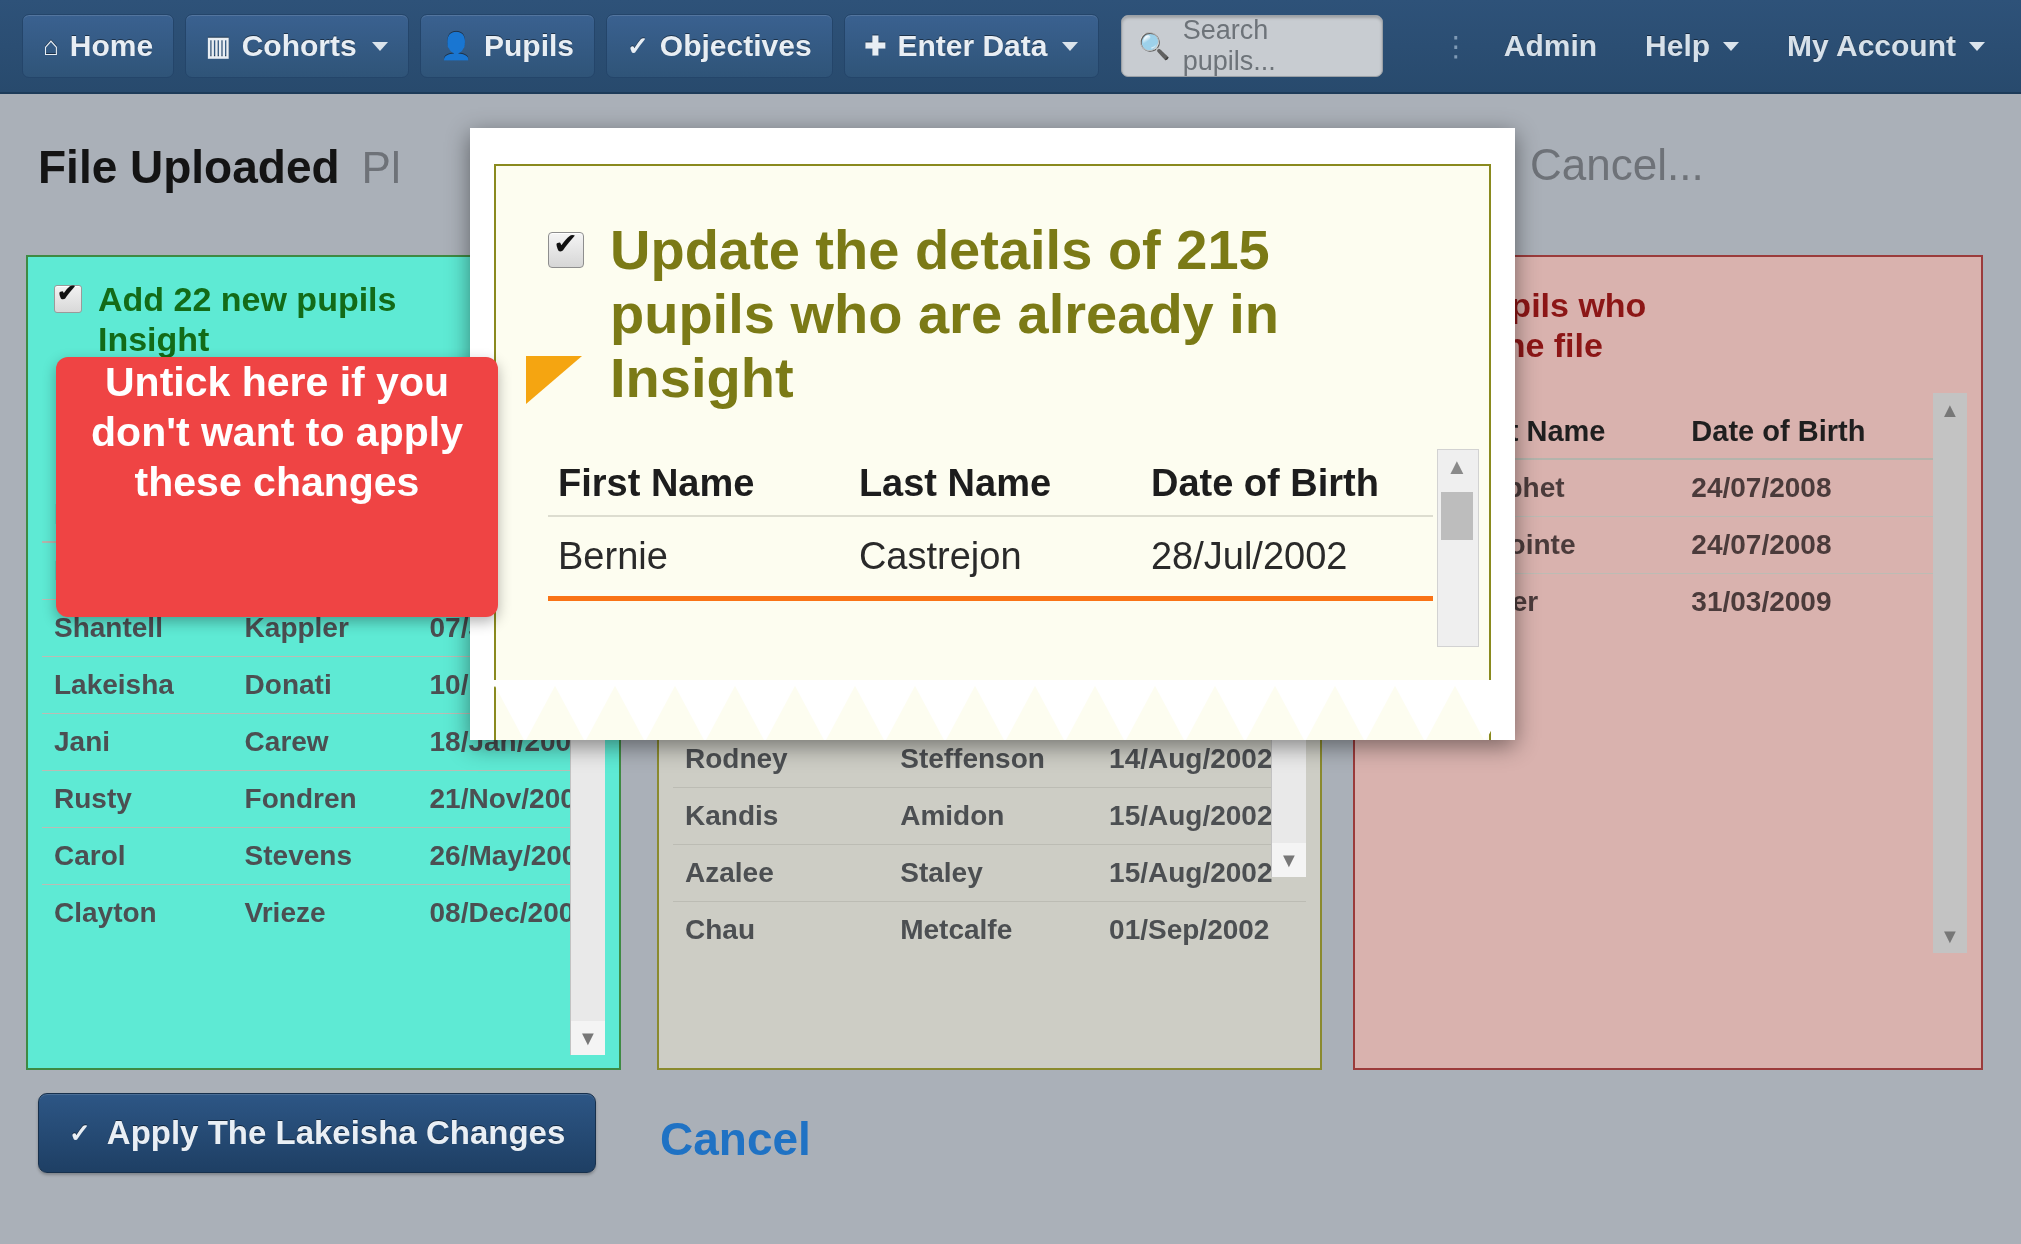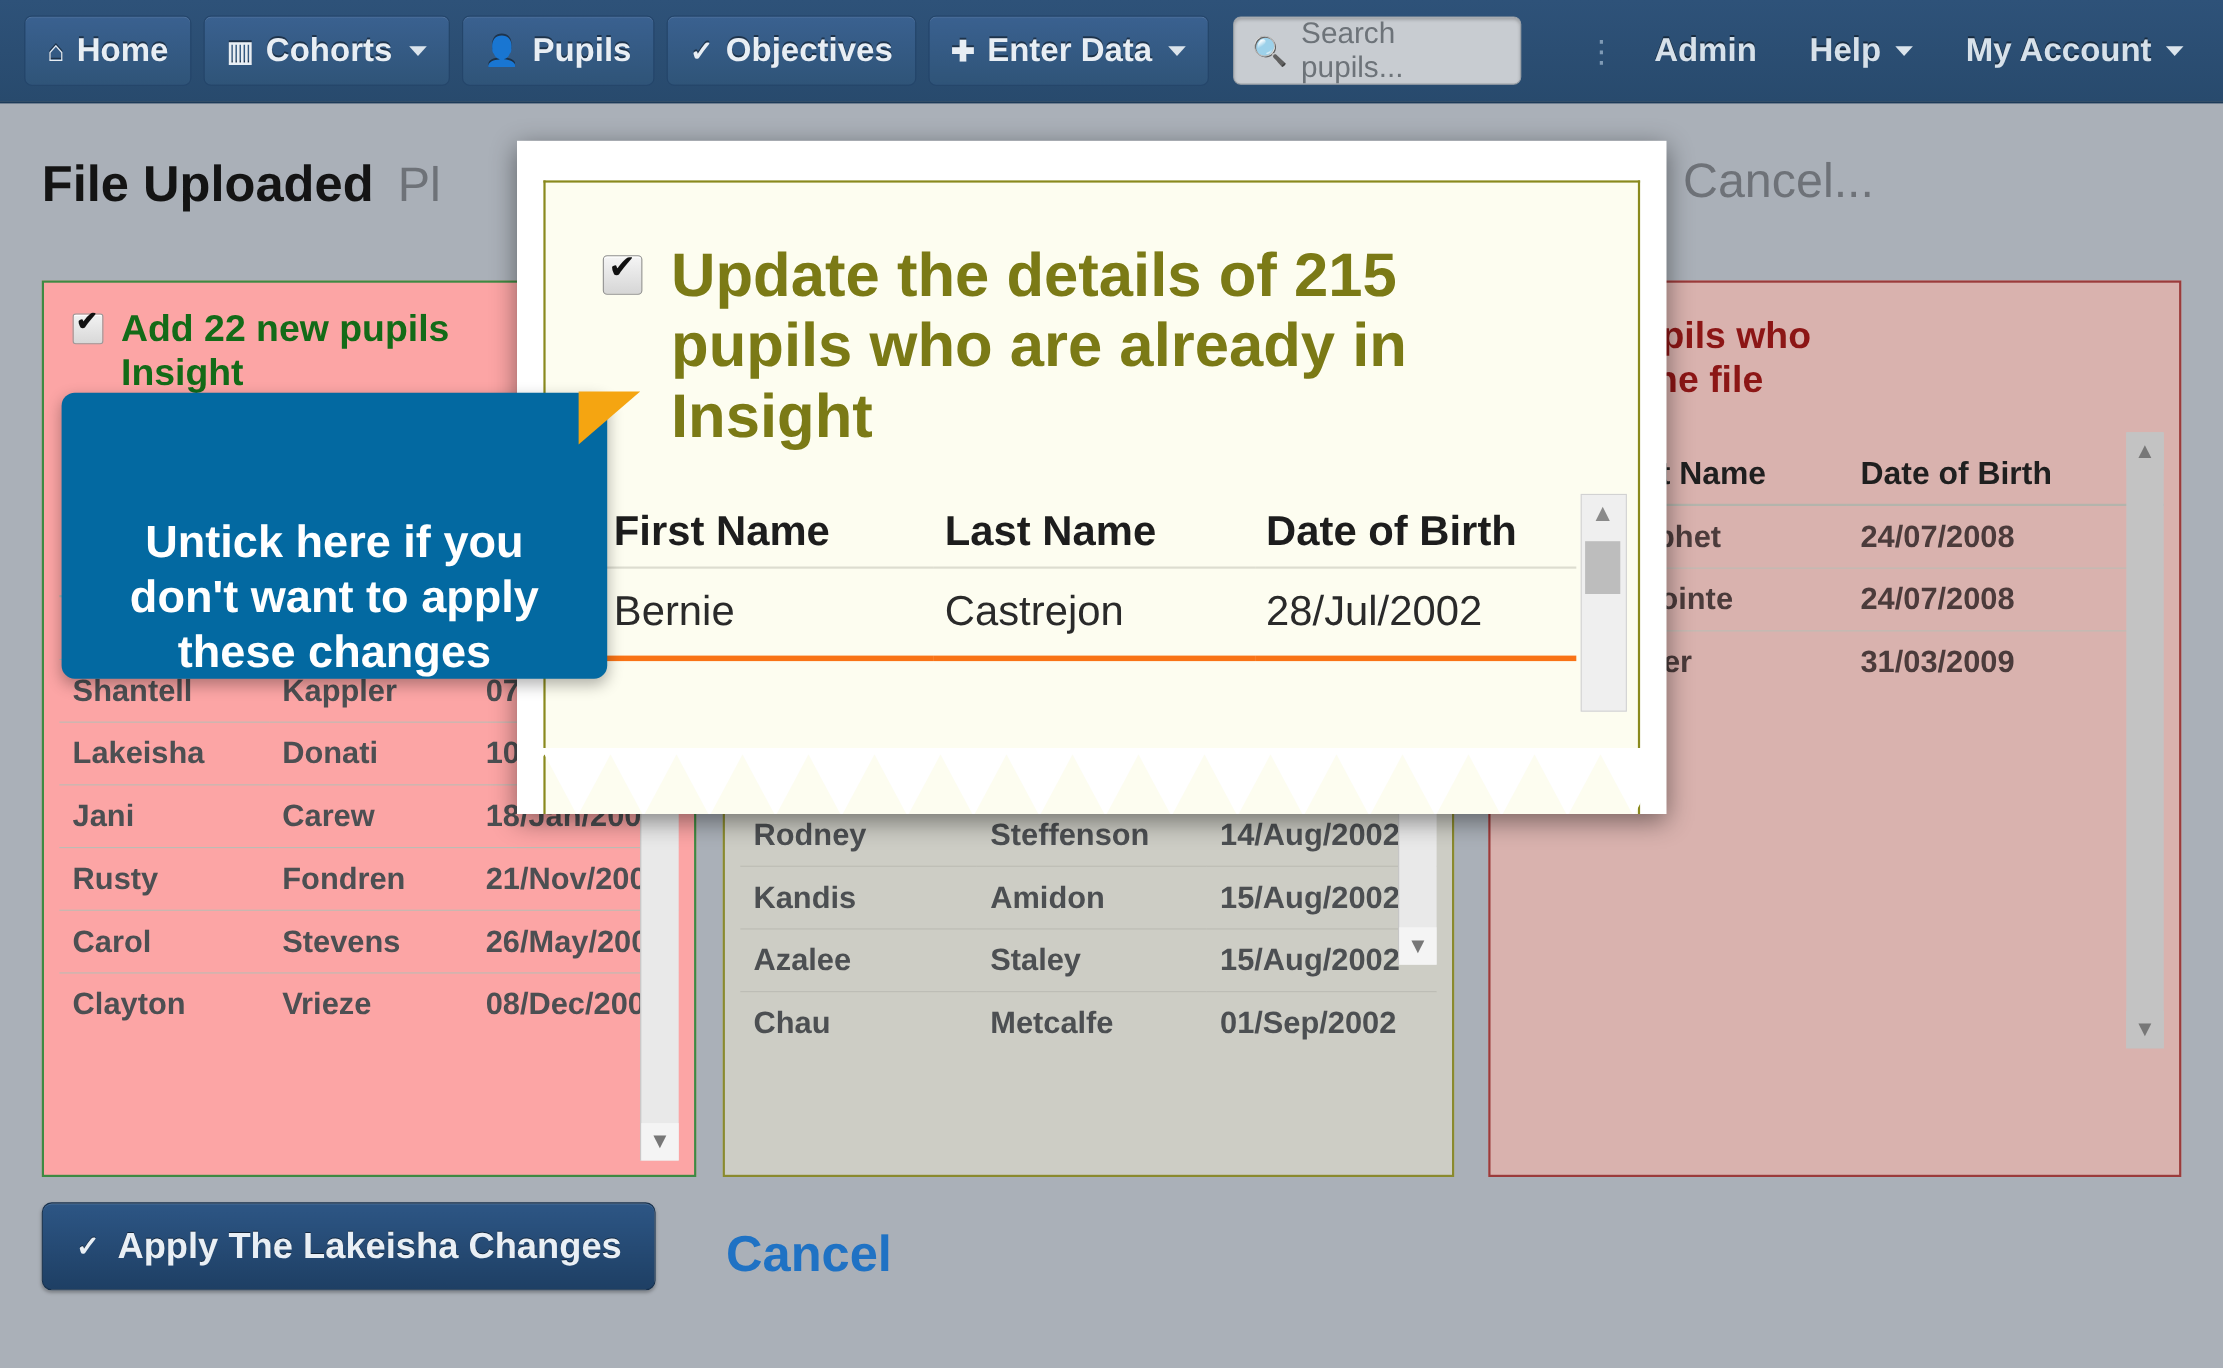--- a/index.html
+++ b/index.html
@@ -60,22 +60,22 @@
     display:flex;align-items:baseline;gap:22px;z-index:1;
   }
   .page-title{font-size:46px;font-weight:bold;color:#141414;}
   .page-sub{font-size:44px;color:#6e7278;}
 
   
   .panel{
     position:absolute;box-sizing:border-box;border-width:2px;border-style:solid;
     overflow:hidden;
   }
-  .panel-green{left:38px;top:255px;width:595px;height:815px;
-    background:#fca5a5;border-color:#3e8a43;}
+  .panel-green{left:26px;top:255px;width:595px;height:815px;
+    background:#5eead4;border-color:#3e8a43;}
   .panel-mid{left:657px;top:255px;width:665px;height:815px;
     background:#cdcdc5;border-color:#8a8a2e;}
   .panel-red{left:1353px;top:255px;width:630px;height:815px;
     background:#d9b2ae;border-color:#9b3b3b;}
 
   .panel-head{
     display:flex;align-items:flex-start;gap:16px;padding:22px 26px 0 26px;
     font-size:34px;font-weight:bold;line-height:1.18;
   }
   .panel-green .panel-head{color:#136b18;}
@@ -207,24 +207,24 @@
       175px 62px, 145px 6px,
       115px 62px, 85px 6px,
       55px 62px, 25px 6px,
       0 40px
     );
     filter:drop-shadow(0 4px 4px rgba(0,0,0,.40));
   }
 
   
   .callout{
-    position:absolute;left:56px;top:357px;width:496px;height:260px;
-    background:#0369a1;border-radius:12px;z-index:30;
+    position:absolute;left:56px;top:357px;width:442px;height:260px;
+    background:#ef4444;border-radius:12px;z-index:30;
     box-shadow:0 5px 14px rgba(0,0,0,.30);
-    display:flex;align-items:flex-end;justify-content:center;
+    display:flex;align-items:flex-start;justify-content:center;
   }
   .callout-text{
     color:#ffffff;font-size:41px;font-weight:bold;line-height:1.22;text-align:center;
     padding:0 26px;
   }
   .callout-tail{
     position:absolute;left:470px;top:-1px;width:0;height:0;z-index:30;
     border-left:56px solid #f5a511;
     border-top:0 solid transparent;
     border-bottom:48px solid transparent;

